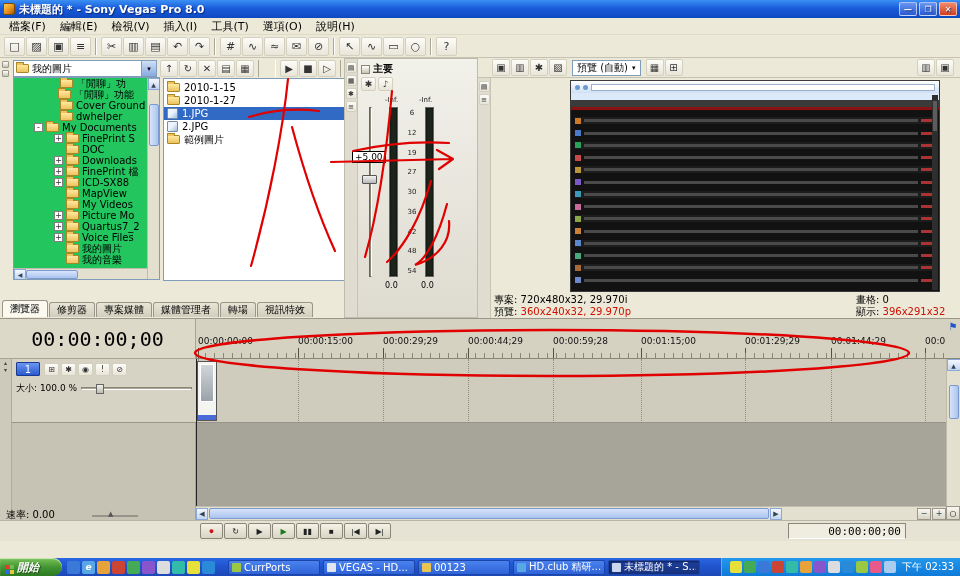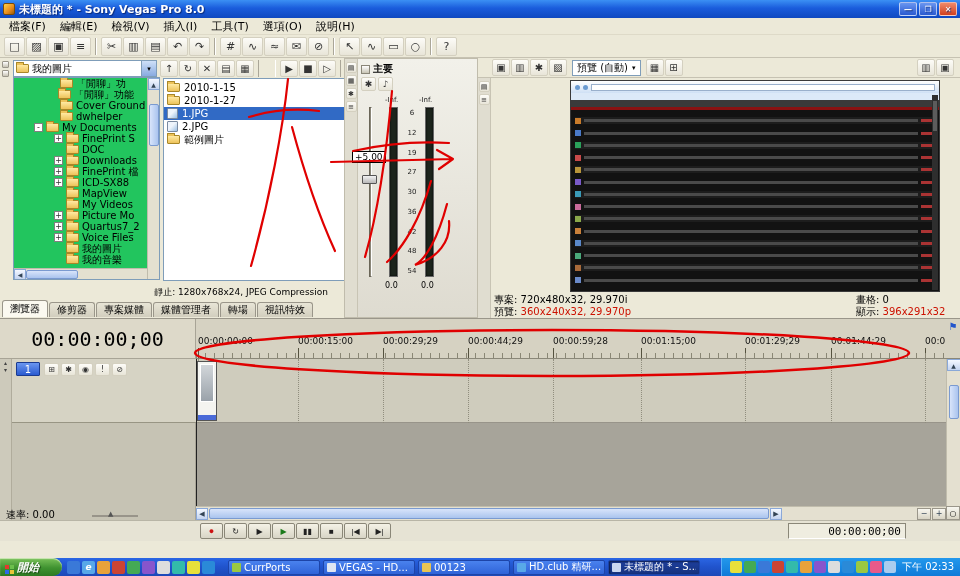--- a/index.html
+++ b/index.html
@@ -417,21 +417,20 @@
           <span class="fico img"></span>
           <span>2.JPG</span>
         </div>
 
         <div class="frow">
           <span class="fico"></span>
           <span>範例圖片</span>
         </div>
       </div>
 
-    <div class="exp-status">靜止: 1280x768x24, JPEG Compression</div>
 
     <div class="tabs">
 
     <span class="tab active">瀏覽器</span>
         <span class="tab">修剪器</span>
         <span class="tab">專案媒體</span>
         <span class="tab">媒體管理者</span>
         <span class="tab">轉場</span>
         <span class="tab">視訊特效</span>
       </div>
@@ -642,20 +641,26 @@
       <div class="hdrbox">
         <div class="row">
           <span class="tracknum">1</span>
           <span class="hdricons">
 
           <span class="tbtn">⊞</span>
               <span class="tbtn">✱</span>
               <span class="tbtn">◉</span>
               <span class="tbtn">!</span>
               <span class="tbtn">⊘</span>
+            </span>
+        </div>
+        <div class="sizerow">
+          <span>大小: 100.0 %</span>
+          <span class="sgroove">
+              <span class="sknob"></span>
             </span>
         </div>
       </div>
       <span class="ratelbl">速率: 0.00</span>
       <span class="rateline"></span>
       <span class="ratemark">▲</span>
     </div>
 
     <div class="trackarea">
       <div class="lane">

